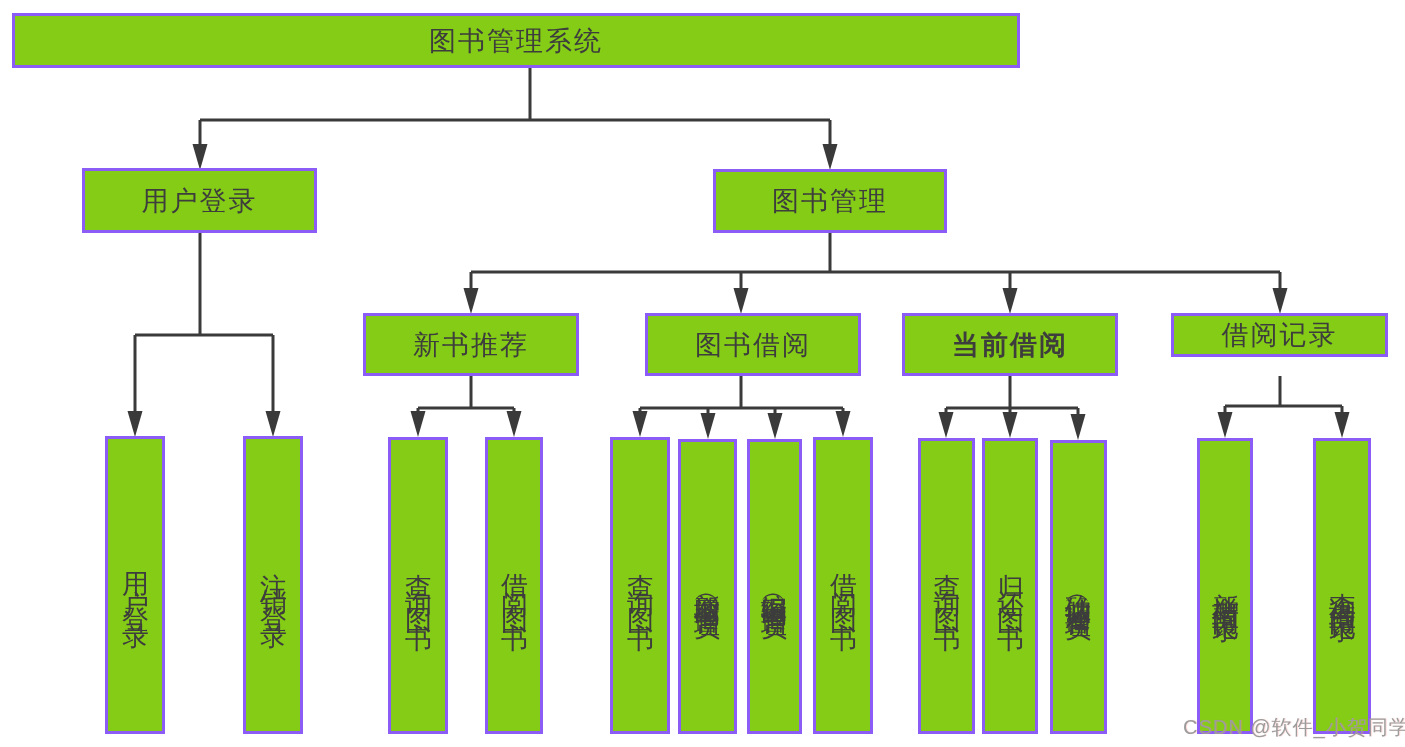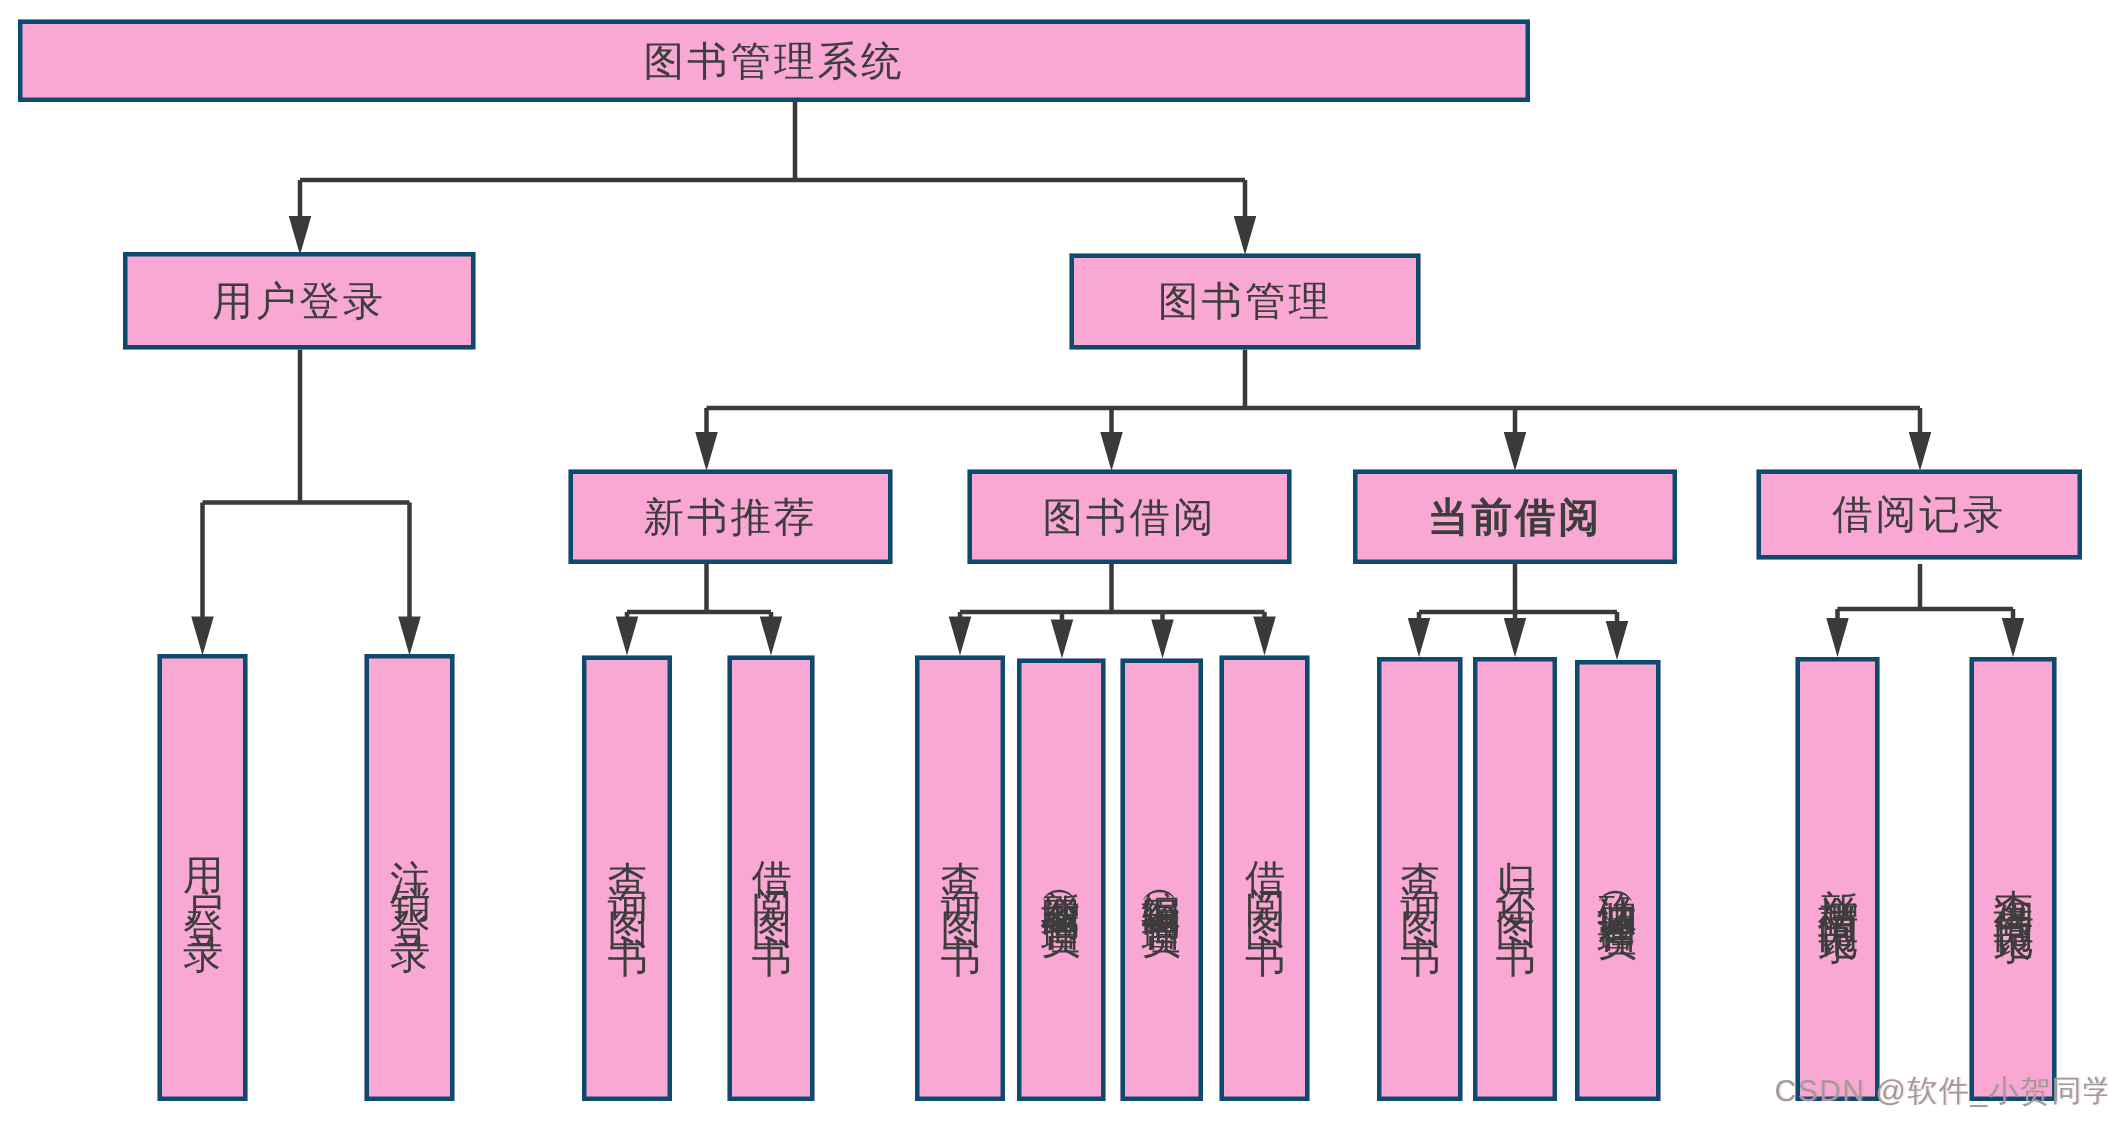--- a/index.html
+++ b/index.html
@@ -7,22 +7,22 @@
     position:relative;
     width:1405px;height:747px;
     background:#ffffff;
     overflow:hidden;
     font-family:"Liberation Sans","DejaVu Sans",sans-serif;
   }
   #wires{position:absolute;left:0;top:0;}
   .node{
     position:absolute;
     box-sizing:border-box;
-    border:3px solid #0c4a6e;
-    background:#f9a8d4;
+    border:3px solid #8b5cf6;
+    background:#84cc16;
     display:flex;align-items:center;justify-content:center;
     color:#3d3d3d;
     font-size:27px;
     letter-spacing:2px;
     white-space:nowrap;
   }
   .leaf .vtext{
     writing-mode:vertical-rl;
     text-orientation:mixed;
     line-height:1;
@@ -84,24 +84,24 @@
       <polygon points="1217.5,412 1232.5,412 1225,438"></polygon>
       <polygon points="1334.5,412 1349.5,412 1342,438"></polygon>
     </g>
   </svg>
 
   <div class="node" style="left:12px;top:13px;width:1008px;height:55px;">图书管理系统</div>
 
   <div class="node" style="left:82px;top:168px;width:235px;height:65px;">用户登录</div>
   <div class="node" style="left:713px;top:169px;width:234px;height:64px;font-family:Liberation Serif, serif;">图书管理</div>
 
-  <div class="node" style="left:363px;top:313px;width:216px;height:63px;margin-left:16px;">新书推荐</div>
+  <div class="node" style="left:363px;top:313px;width:216px;height:63px;">新书推荐</div>
   <div class="node" style="left:633px;top:313px;width:216px;height:63px;margin-left:12px;">图书借阅</div>
   <div class="node" style="left:902px;top:313px;width:216px;height:63px;font-weight:bold;">当前借阅</div>
-  <div class="node" style="left:1171px;top:313px;width:217px;height:60px;">借阅记录</div>
+  <div class="node" style="left:1171px;top:313px;width:217px;height:44px;">借阅记录</div>
 
   <div class="node leaf sp-wide" style="left:105px;top:436px;width:60px;height:298px;">
     <span class="vtext">用户登录</span>
   </div>
   <div class="node leaf sp-wide" style="left:243px;top:436px;width:60px;height:298px;">
     <span class="vtext">注销登录</span>
   </div>
 
   <div class="node leaf sp-wide" style="left:388px;top:437px;width:60px;height:297px;">
     <span class="vtext">查询图书</span>

